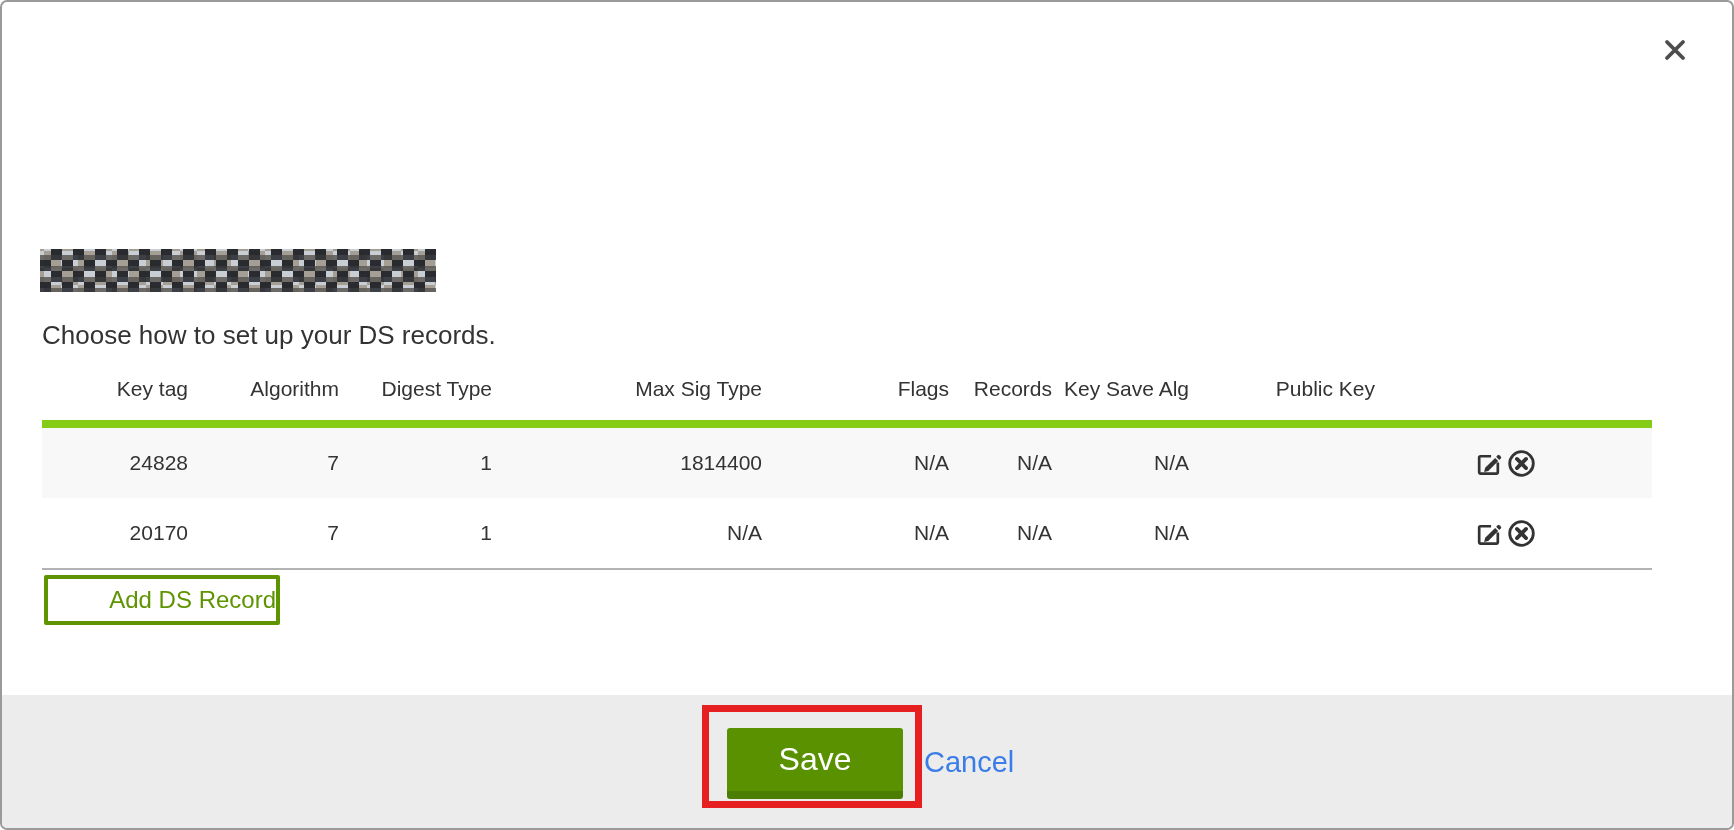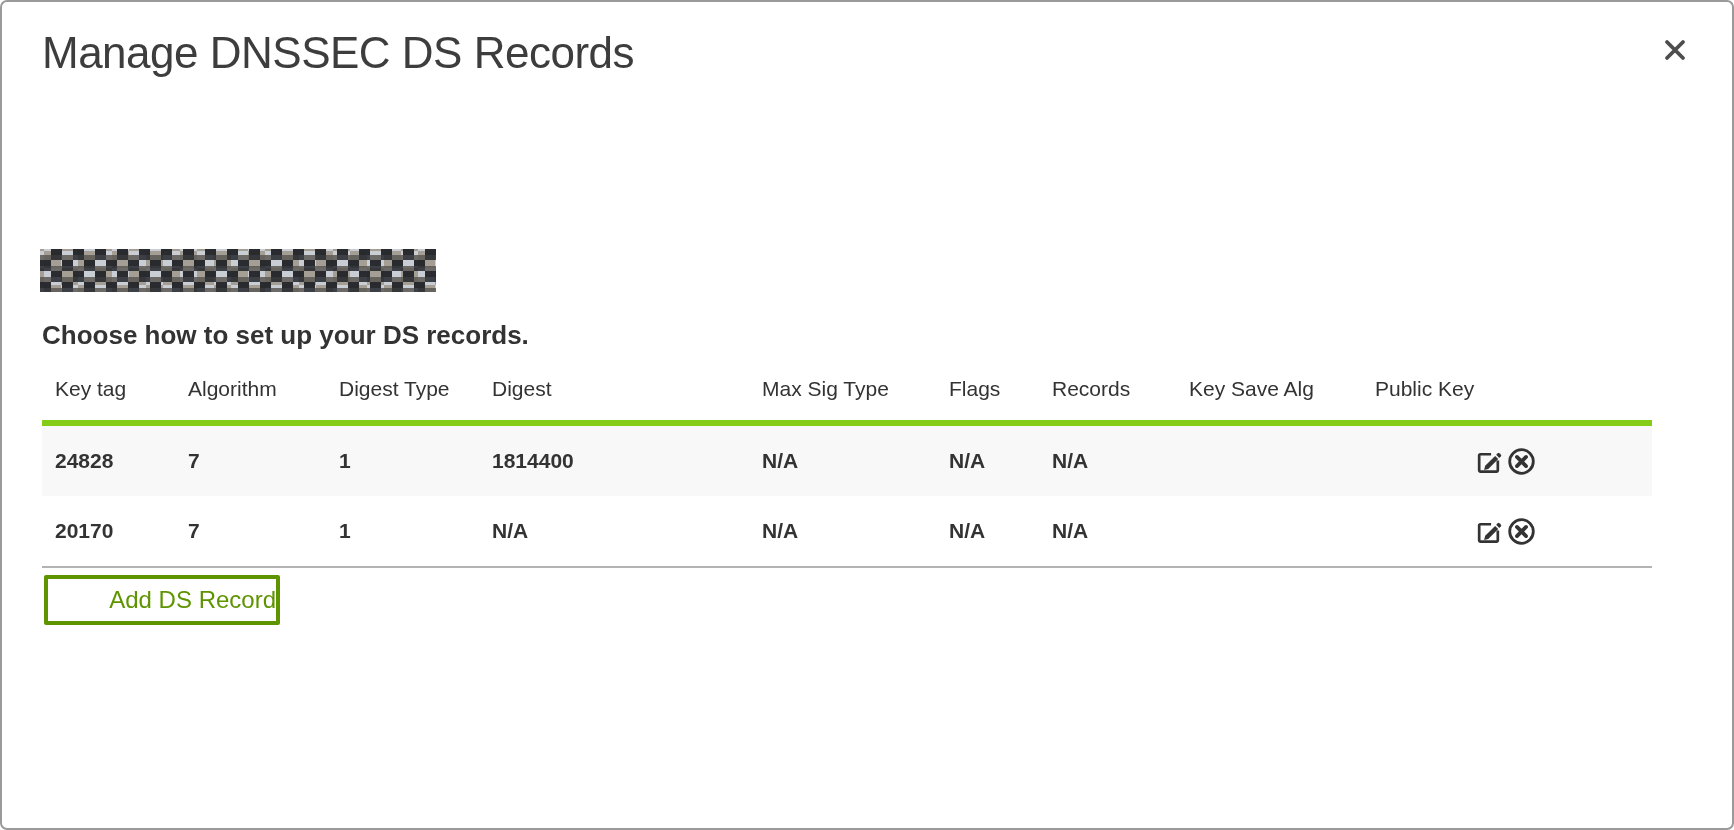--- a/index.html
+++ b/index.html
@@ -31,39 +31,40 @@
     position:absolute; left:38px; top:247px;
     width:396px; height:43px;
     background:
       repeating-conic-gradient(rgba(25,28,34,.8) 0% 25%, rgba(255,255,255,0) 0% 50%) 0 0/22px 22px,
       repeating-conic-gradient(rgba(92,88,84,.85) 0% 25%, rgba(255,255,255,0) 0% 50%) 11px 6px/22px 22px,
       repeating-conic-gradient(#c9cdd4 0% 25%, #a49e95 0% 50%) 4px 2px/34px 34px,
       #8d8881;
   }
   .instruction {
     position:absolute; left:40px; top:318px;
-    font-size:26px; color:#333;font-weight:bold;
+    font-size:26px; color:#333;
   }
   .ds-table {
     position:absolute; left:40px; top:370px;
     width:1610px;
   }
   .thead, .trow {
     display:grid;
     grid-template-columns:133px 151px 153px 270px 187px 103px 137px 186px 170px 1fr;
     align-items:center;
     padding-left:13px;
     font-size:21px;
+    text-align:right;
   }
   .thead {
     height:34px;
     margin-bottom:14px;
     color:#333;
   }
-  .tbody { border-top:6px solid #84cc16; border-bottom:2px solid #b3b3b3;font-weight:bold; }
+  .tbody { border-top:8px solid #84cc16; border-bottom:2px solid #b3b3b3; }
   .trow { height:70px; }
   .trow.stripe { background:#f8f8f8; }
   .cell-actions {
     display:flex; justify-content:flex-end; align-items:center;
     gap:1px; padding-right:8px;
   }
   .icon-btn {
     background:none; border:none; cursor:pointer;
     width:32px; height:32px;
     display:flex; align-items:center; justify-content:center;
@@ -106,38 +107,36 @@
     color:#3b7de8;
     text-decoration:none;
     cursor:pointer;
   }
 </style>
 </head>
 <body>
 
 <div class="modal">
 
-  <h1 class="title">Manage DNSSEC DS Records</h1>
 
   <button class="close-btn">
     <svg width="24" height="24" viewBox="0 0 24 24">
       <path d="M4 4 L20 20 M20 4 L4 20" stroke="#4d4d4d" stroke-width="3.8" stroke-linecap="round" fill="none"></path>
     </svg>
   </button>
 
   <div class="redacted-domain"></div>
 
   <div class="instruction">Choose how to set up your DS records.</div>
 
   <div class="ds-table">
     <div class="thead">
       <span>Key tag</span>
       <span>Algorithm</span>
       <span>Digest Type</span>
-      <span>Digest</span>
       <span>Max Sig Type</span>
       <span>Flags</span>
       <span>Records</span>
       <span>Key Save Alg</span>
       <span>Public Key</span>
       <span></span>
     </div>
 
     <div class="tbody">
       <div class="trow stripe">
@@ -189,14 +188,19 @@
               <path d="M9.6 9.6 L18.4 18.4 M18.4 9.6 L9.6 18.4" stroke="#333" stroke-width="3.6" stroke-linecap="round"></path>
             </svg>
           </button>
         </span>
       </div>
     </div>
   </div>
 
   <button class="add-btn">Add DS Record</button>
 
+  <div class="footer">
+    <div class="annotation-box"></div>
+    <button class="save-btn">Save</button>
+    <a class="cancel-link">Cancel</a>
+  </div>
 
 </div>
 
 </body></html>

